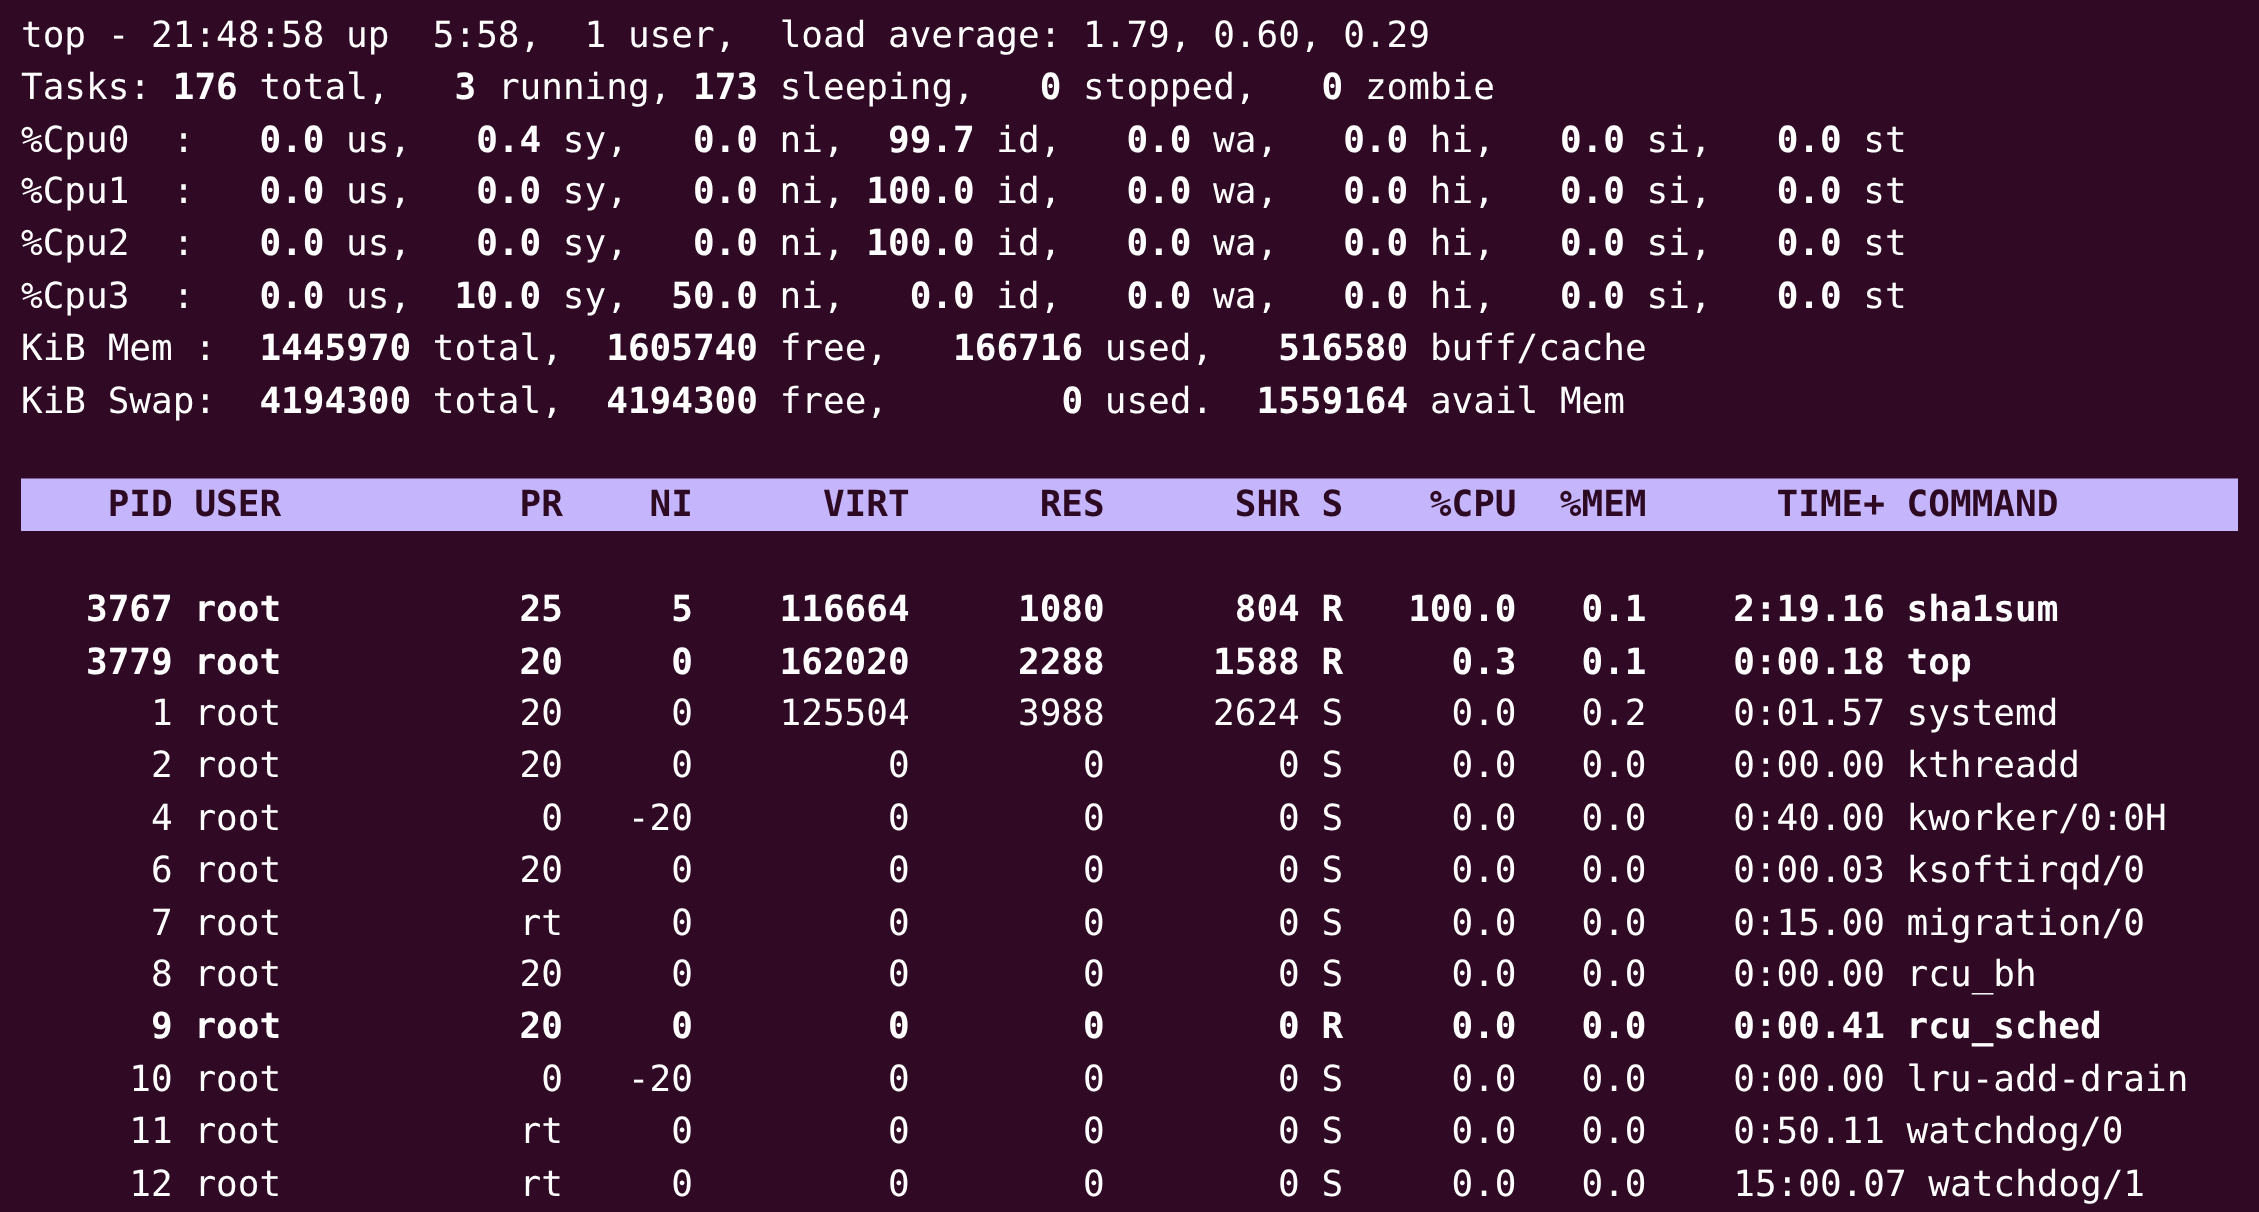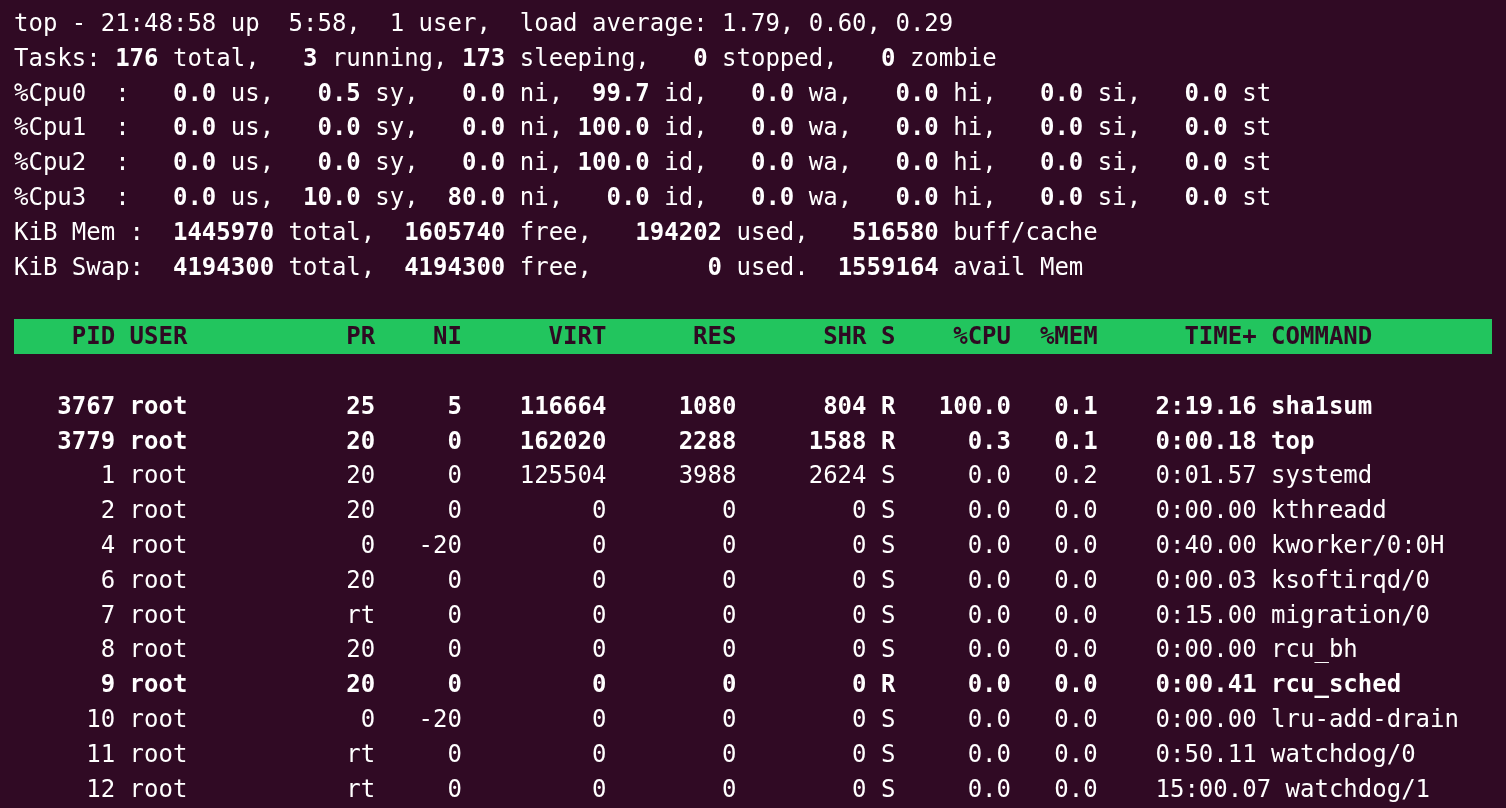--- a/index.html
+++ b/index.html
@@ -10,36 +10,36 @@
     font-size:24px;
     line-height:1.45;
     width:1506px;
     height:808px;
     overflow:hidden;
     letter-spacing:0px;
   }
   pre{margin:0;padding:6px 14px 10px 14px; font-family:inherit;}
   .b{font-weight:bold;margin-top:46px;}
   .hdr{
-    background:#22c55e;
+    background:#c4b5fd;
     color:#2E0A22;
     display:block;
     font-weight:bold;
   }
 </style>
 </head>
 <body>
 
 <pre><span>top - <span>21:48:58</span> up  <span>5:58</span>,  <span>1</span> user,  load average: <span>1.79</span>, <span>0.60</span>, <span>0.29</span></span>
 <span>Tasks: <span class="b">176</span> total,   <span class="b">3</span> running, <span class="b">173</span> sleeping,   <span class="b">0</span> stopped,   <span class="b">0</span> zombie</span>
-<span id="cpu0">%Cpu0  :<span class="b">   0.0</span> us,<span class="b">   0.5</span> sy,<span class="b">   0.0</span> ni,<span class="b">  99.7</span> id,<span class="b">   0.0</span> wa,<span class="b">   0.0</span> hi,<span class="b">   0.0</span> si,<span class="b">   0.0</span> st</span>
+<span id="cpu0">%Cpu0  :<span class="b">   0.0</span> us,<span class="b">   0.4</span> sy,<span class="b">   0.0</span> ni,<span class="b">  99.7</span> id,<span class="b">   0.0</span> wa,<span class="b">   0.0</span> hi,<span class="b">   0.0</span> si,<span class="b">   0.0</span> st</span>
 <span id="cpu1">%Cpu1  :<span class="b">   0.0</span> us,<span class="b">   0.0</span> sy,<span class="b">   0.0</span> ni,<span class="b"> 100.0</span> id,<span class="b">   0.0</span> wa,<span class="b">   0.0</span> hi,<span class="b">   0.0</span> si,<span class="b">   0.0</span> st</span>
 <span id="cpu2">%Cpu2  :<span class="b">   0.0</span> us,<span class="b">   0.0</span> sy,<span class="b">   0.0</span> ni,<span class="b"> 100.0</span> id,<span class="b">   0.0</span> wa,<span class="b">   0.0</span> hi,<span class="b">   0.0</span> si,<span class="b">   0.0</span> st</span>
-<span id="cpu3">%Cpu3  :<span class="b">   0.0</span> us,<span class="b">  10.0</span> sy,<span class="b">  80.0</span> ni,<span class="b">   0.0</span> id,<span class="b">   0.0</span> wa,<span class="b">   0.0</span> hi,<span class="b">   0.0</span> si,<span class="b">   0.0</span> st</span>
-<span>KiB Mem :  <span class="b">1445970</span> total,  <span class="b">1605740</span> free,   <span class="b">194202</span> used,   <span class="b">516580</span> buff/cache</span>
+<span id="cpu3">%Cpu3  :<span class="b">   0.0</span> us,<span class="b">  10.0</span> sy,<span class="b">  50.0</span> ni,<span class="b">   0.0</span> id,<span class="b">   0.0</span> wa,<span class="b">   0.0</span> hi,<span class="b">   0.0</span> si,<span class="b">   0.0</span> st</span>
+<span>KiB Mem :  <span class="b">1445970</span> total,  <span class="b">1605740</span> free,   <span class="b">166716</span> used,   <span class="b">516580</span> buff/cache</span>
 <span>KiB Swap:  <span class="b">4194300</span> total,  <span class="b">4194300</span> free,        <span class="b">0</span> used.  <span class="b">1559164</span> avail Mem</span>
 
 <span class="hdr" id="hdrline">    PID USER           PR    NI      VIRT      RES      SHR S    %CPU  %MEM      TIME+ COMMAND          </span><span id="procbody">
 <span class="b">   3767 root           25     5    116664     1080      804 R   100.0   0.1    2:19.16 sha1sum</span>
 <span class="b">   3779 root           20     0    162020     2288     1588 R     0.3   0.1    0:00.18 top</span>
 <span>      1 root           20     0    125504     3988     2624 S     0.0   0.2    0:01.57 systemd</span>
 <span>      2 root           20     0         0        0        0 S     0.0   0.0    0:00.00 kthreadd</span>
 <span>      4 root            0   -20         0        0        0 S     0.0   0.0    0:40.00 kworker/0:0H</span>
 <span>      6 root           20     0         0        0        0 S     0.0   0.0    0:00.03 ksoftirqd/0</span>
 <span>      7 root           rt     0         0        0        0 S     0.0   0.0    0:15.00 migration/0</span>

